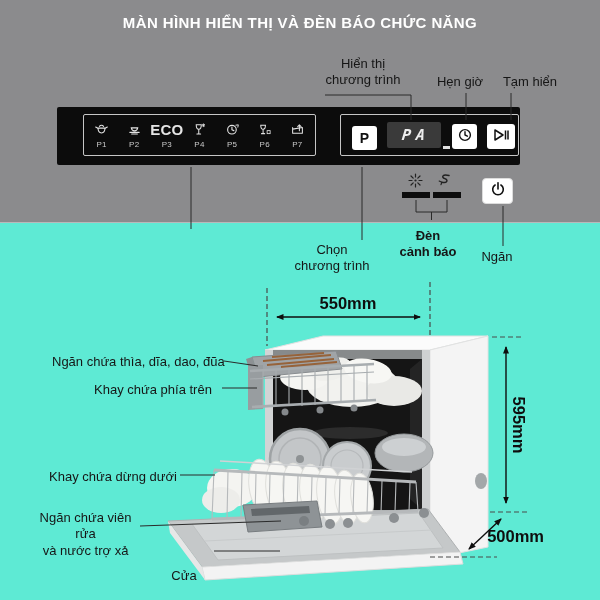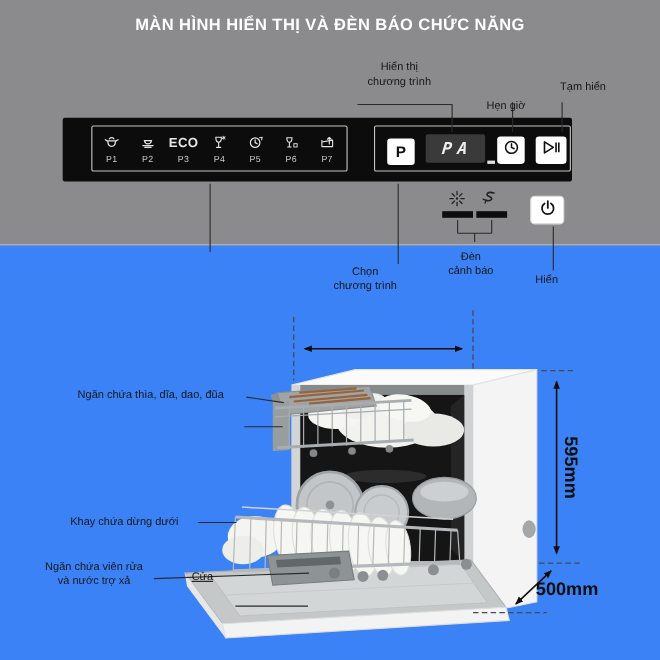--- a/index.html
+++ b/index.html
@@ -1,45 +1,45 @@
 <!DOCTYPE html>
 <html><head>
 <meta charset="utf-8">
 <style>
   html,body{margin:0;padding:0;background:#fff;}
-  .stage{position:relative;width:600px;height:600px;background:#3b82f6;overflow:hidden;
+  .stage{position:relative;width:600px;height:600px;background:#5eead4;overflow:hidden;
          font-family:"Liberation Sans",sans-serif;color:#1a1a1a;}
   .header{position:absolute;left:0;top:0;width:600px;height:222px;background:#8b8b8d;border-bottom:1px solid #b9b9ba;}
   .title{position:absolute;left:0;top:14px;width:600px;text-align:center;color:#ffffff;
          font-size:15px;font-weight:bold;letter-spacing:.4px;}
   
   .panel{position:absolute;left:57px;top:107px;width:463px;height:58px;background:#0c0c0c;border-radius:2px;}
   .group-box{position:absolute;border:1px solid #c6c6c6;border-radius:2px;}
   .pgroup{left:26px;top:7px;width:231px;height:40px;display:flex;align-items:center;justify-content:space-evenly;}
   .rgroup{left:283px;top:7px;width:177px;height:40px;}
   .prog{display:flex;flex-direction:column;align-items:center;width:30px;}
   .prog .picon{height:16px;display:flex;align-items:center;justify-content:center;}
   .prog .plabel{font-size:8px;color:#c9c9c9;margin-top:2px;letter-spacing:.3px;}
-  .eco-txt{font-size:12px;font-weight:bold;color:#e5e5e5;letter-spacing:.3px;}
+  .eco-txt{font-size:15px;font-weight:bold;color:#e5e5e5;letter-spacing:.3px;}
   .pbtn{position:absolute;background:#ffffff;border-radius:3px;display:flex;align-items:center;justify-content:center;}
   .btn-p{left:295px;top:19px;width:25px;height:24px;font-size:14px;font-weight:bold;color:#111;}
   .display{position:absolute;left:330px;top:15px;width:54px;height:26px;background:#3a3a3a;border-radius:2px;
            display:flex;align-items:center;justify-content:center;}
   .display span{font-family:"DejaVu Sans Mono",monospace;font-style:italic;font-weight:bold;
            font-size:15px;color:#ededed;letter-spacing:5px;transform:skewX(-6deg);padding-left:5px;}
   .underscore{position:absolute;left:386px;top:39px;width:7px;height:2.5px;background:#e0e0e0;}
   .btn-clock{left:395px;top:17px;width:25px;height:25px;}
   .btn-pause{left:430px;top:17px;width:28px;height:25px;}
   
   .wicon{position:absolute;}
   .wbar{position:absolute;width:28px;height:6px;background:#0d0d0d;}
   .power-btn{position:absolute;left:482px;top:178px;width:31px;height:26px;background:#ffffff;
              border:1px solid #dcdcdc;border-radius:4px;display:flex;align-items:center;justify-content:center;box-sizing:border-box;}
   
-  .lbl{position:absolute;font-size:10px;line-height:1.26;color:#161616;}
+  .lbl{position:absolute;font-size:13px;line-height:1.26;color:#161616;}
   .center{text-align:center;}
   .right{text-align:center;}
   .prewrap{white-space:pre-line;}
   .dim{position:absolute;font-weight:bold;font-size:16.5px;color:#0e0e0e;text-align:center;}
   .dim-595{transform:rotate(90deg);transform-origin:center;}
   .overlay{position:absolute;left:0;top:0;pointer-events:none;}
 </style>
 </head>
 <body>
 
@@ -277,30 +277,32 @@
     </g>
     <g stroke="#0e0e0e" stroke-width="1.4" fill="none">
       <path d="M277,317 H420" marker-start="url(#ah)" marker-end="url(#ah)"></path>
       <path d="M506,347 V503" marker-start="url(#ah)" marker-end="url(#ah)"></path>
       <path d="M469,549 L501,519" marker-start="url(#ah)" marker-end="url(#ah)"></path>
     </g>
   </svg>
 
   <div class="lbl center prewrap" style="left:308px;top:56px;width:110px;">Hiển thị
 chương trình</div>
-  <div class="lbl center" style="left:420px;top:91px;width:80px;">Hẹn giờ</div>
+  <div class="lbl center" style="left:420px;top:74px;width:80px;">Hẹn giờ</div>
   <div class="lbl center" style="left:488px;top:74px;width:84px;">Tạm hiển</div>
   <div class="lbl center prewrap" style="left:282px;top:242px;width:100px;">Chọn
 chương trình</div>
-  <div class="lbl center prewrap" style="left:393px;top:228px;width:70px;">Đèn
+  <div class="lbl center prewrap" style="left:393px;top:228px;width:70px;font-weight:bold;">Đèn
 cảnh báo</div>
-  <div class="lbl center" style="left:462px;top:249px;width:70px;">Hiển</div>
+  <div class="lbl center" style="left:462px;top:249px;width:70px;">Ngăn</div>
 
   <div class="lbl right" style="left:52px;top:354px;width:170px;white-space:nowrap;">Ngăn chứa thìa, dĩa, dao, đũa</div>
+  <div class="lbl right" style="left:88px;top:382px;width:130px;white-space:nowrap;">Khay chứa phía trên</div>
   <div class="lbl right" style="left:48px;top:469px;width:130px;white-space:nowrap;">Khay chứa dừng dưới</div>
   <div class="lbl center prewrap" style="left:28px;top:510px;width:115px;">Ngăn chứa viên rửa
 và nước trợ xả</div>
-  <div class="lbl right" style="left:161px;top:519px;width:46px;text-decoration:underline;">Cửa</div>
-
+  <div class="lbl right" style="left:161px;top:568px;width:46px;">Cửa</div>
+
+  <div class="dim" style="left:300px;top:294px;width:96px;">550mm</div>
   <div class="dim dim-595" style="left:487px;top:414px;width:60px;height:22px;">595mm</div>
   <div class="dim" style="left:484px;top:527px;width:60px;text-align:right;">500mm</div>
 
 </div>
 
 </body></html>

